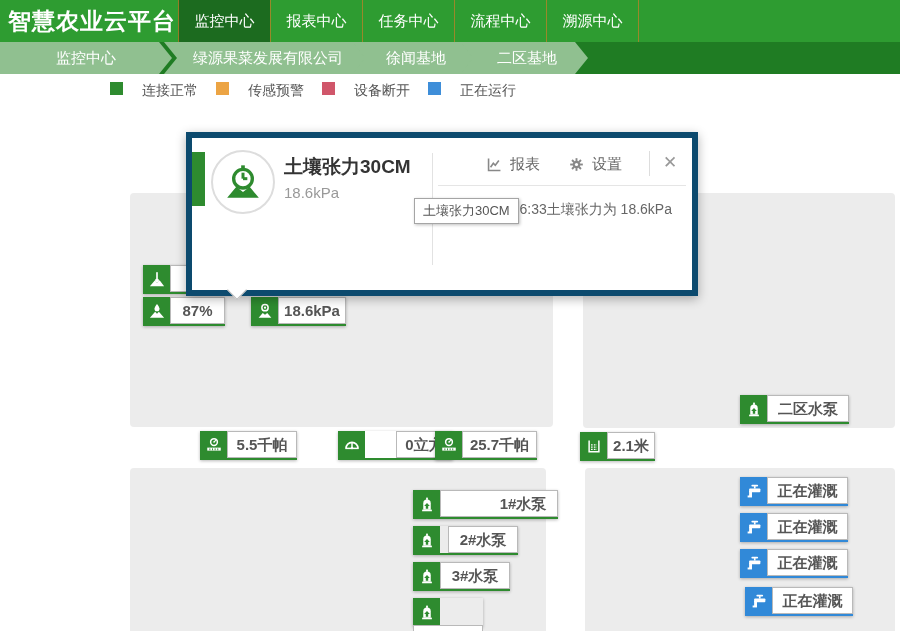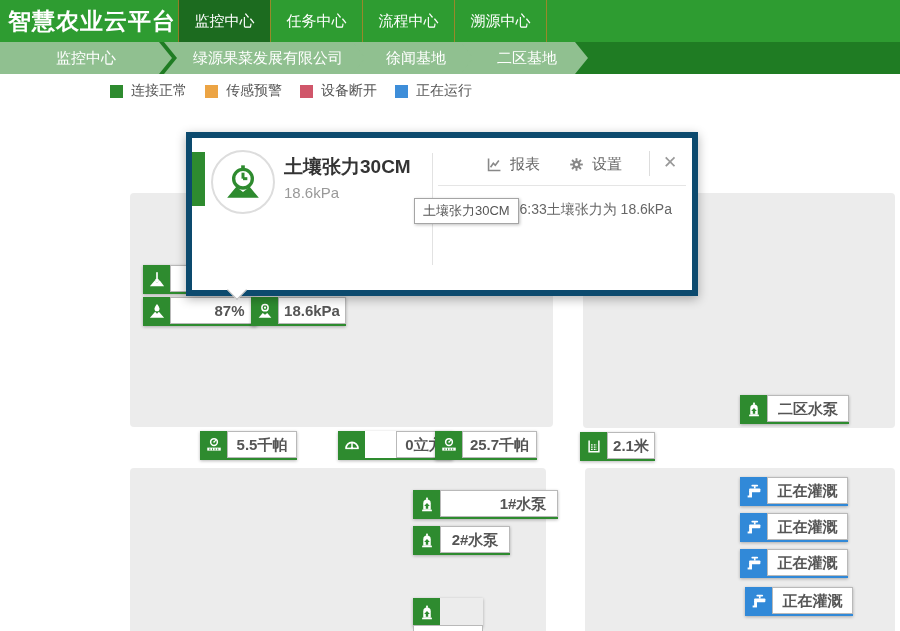--- a/index.html
+++ b/index.html
@@ -19,21 +19,21 @@
   
   .crumbbar{position:absolute;left:0;top:42px;width:900px;height:32px;background:#1f7c23;}
   .crumb{position:absolute;top:0;height:32px;line-height:32px;text-align:center;
          color:#fff;font-size:15px;background:#90c090;cursor:pointer;}
   .crumb.tip{clip-path:polygon(0 0,calc(100% - 13px) 0,100% 50%,calc(100% - 13px) 100%,0 100%);}
   .crumb.notch{clip-path:polygon(0 0,calc(100% - 13px) 0,100% 50%,calc(100% - 13px) 100%,0 100%,13px 50%);
                padding-left:6px;}
 
   
   .legend{position:absolute;left:110px;top:82px;display:flex;align-items:center;gap:18px;}
-  .lg-item{display:flex;align-items:center;gap:8px;}
+  .lg-item{display:flex;align-items:flex-start;gap:19px;}
   .lg-sq{width:13px;height:13px;display:inline-block;}
   .lg-tx{font-size:14px;color:#555;}
 
   
   .panel{position:absolute;background:#ececec;border-radius:4px;}
 
   
   .sensor{position:absolute;display:flex;height:27px;border-bottom:2px solid #2e8b2f;
           box-shadow:0 1px 3px rgba(0,0,0,.28);cursor:pointer;}
   .sensor.blue{border-bottom-color:#3189d8;}
@@ -149,20 +149,21 @@
     </symbol>
   </defs>
 </svg>
 
 <div id="stage">
 
   <div class="topbar">
     <div class="logo">智慧农业云平台</div>
     <div class="nav">
       <div class="nav-item active">监控中心</div>
+      <div class="nav-item">报表中心</div>
       <div class="nav-item">任务中心</div>
       <div class="nav-item">流程中心</div>
       <div class="nav-item">溯源中心</div>
     </div>
   </div>
 
   <div class="crumbbar">
     <div class="crumb tip" style="left:0;width:172px;">监控中心</div>
     <div class="crumb notch" style="left:164px;width:196px;">绿源果菜发展有限公司</div>
     <div class="crumb notch" style="left:352px;width:116px;">徐闻基地</div>
@@ -203,21 +204,21 @@
   </div>
 
   <div class="hiddenlabel"></div>
 
   <div class="sensor" style="left:143px;top:297px;">
     <div class="sic">
         <svg width="18" height="18">
           <use href="#i-moist"></use>
         </svg>
       </div>
-    <div class="stx" style="width:53px;padding-left:32px;">87%</div>
+    <div class="stx" style="width:53px;">87%</div>
   </div>
 
   <div class="sensor" style="left:251px;top:297px;">
     <div class="sic">
         <svg width="18" height="18">
           <use href="#i-tension"></use>
         </svg>
       </div>
     <div class="stx" style="width:66px;">18.6kPa</div>
   </div>
@@ -268,27 +269,35 @@
   </div>
 
   <div class="sensor" style="left:413px;top:490px;">
     <div class="sic">
         <svg width="18" height="18">
           <use href="#i-pump"></use>
         </svg>
       </div>
     <div class="stx" style="width:68px;padding-left:48px;">1#水泵</div>
   </div>
-  <div class="sensor" style="left:413px;top:526px;">
+  <div class="sensor" style="left:413px;top:526px;gap:8px;">
     <div class="sic">
         <svg width="18" height="18">
           <use href="#i-pump"></use>
         </svg>
       </div>
     <div class="stx" style="width:68px;">2#水泵</div>
+  </div>
+  <div class="sensor" style="left:413px;top:562px;">
+    <div class="sic">
+        <svg width="18" height="18">
+          <use href="#i-pump"></use>
+        </svg>
+      </div>
+    <div class="stx" style="width:68px;">3#水泵</div>
   </div>
   <div class="sensor" style="left:413px;top:598px;flex-direction:column;">
     <div class="sic">
         <svg width="18" height="18">
           <use href="#i-pump"></use>
         </svg>
       </div>
     <div class="stx" style="width:68px;">4#水泵</div>
   </div>
 

